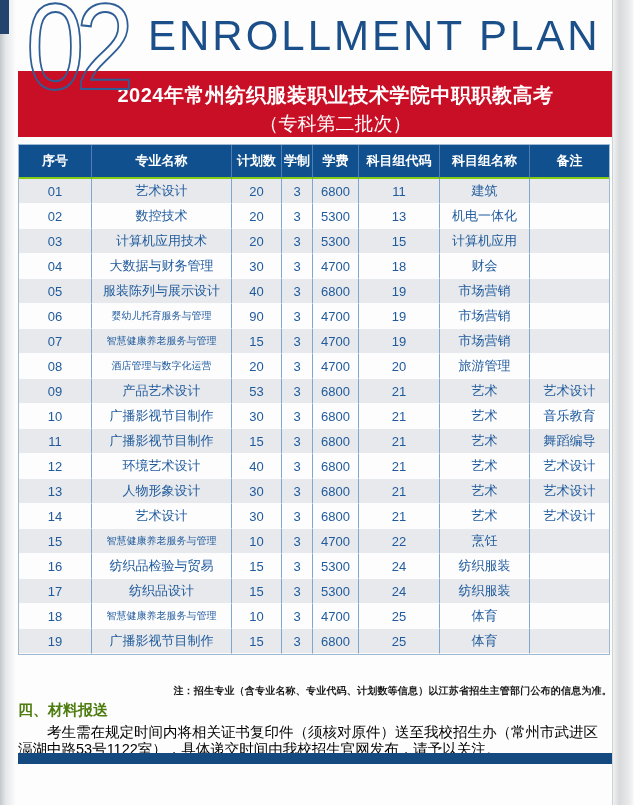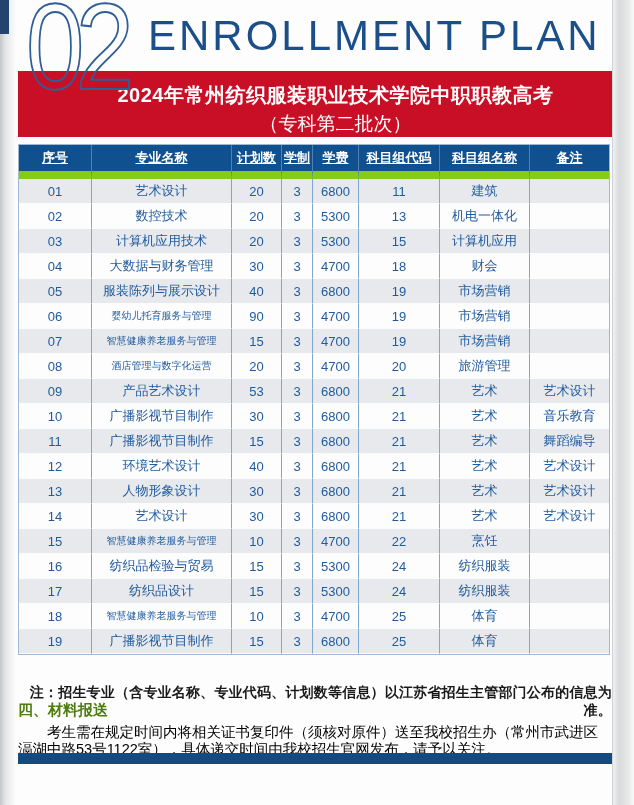--- a/index.html
+++ b/index.html
@@ -67,39 +67,38 @@
     position:absolute;left:18px;top:144px;width:590px;
     border-collapse:separate;border-spacing:0;
     table-layout:fixed;
     border:1px solid #9db9d4;
   }
   table.enroll thead th{
     background:var(--hdr);
     color:#fff;font-size:13px;font-weight:bold;
     height:34px;text-align:center;vertical-align:middle;
     border-right:1px solid #4f7fb4;
-    border-bottom:8px solid #84cc16;
-    text-decoration:underline;
+    border-bottom:2px solid #84cc16;
   }
   table.enroll thead th:last-child{border-right:none;}
   table.enroll tbody td{
     height:25px;font-size:13px;color:var(--txt);
     text-align:center;vertical-align:middle;
     border-right:1px solid #7fa6cc;
     border-bottom:1px solid #fbfcfd;
     overflow:hidden;white-space:nowrap;
   }
   table.enroll tbody td:last-child{border-right:none;}
   table.enroll tbody tr.odd td{background:var(--altrow);}
   table.enroll tbody tr.even td{background:#fdfdfe;}
   table.enroll tbody td.small{font-size:10px;}
   .note{
     position:absolute;left:18px;top:684px;width:594px;
     text-align:right;
-    font-size:14px;font-weight:bold;color:#1a1a1a;
+    font-size:10px;font-weight:bold;color:#1a1a1a;
     letter-spacing:0.2px;
   }
   .sec4-title{
     position:absolute;left:18px;top:701px;
     font-size:15px;font-weight:bold;color:#4d7c0f;
   }
   .sec4-body{
     position:absolute;left:18px;top:724px;width:594px;
     font-size:14.5px;line-height:17px;color:#000;
     font-weight:500;

